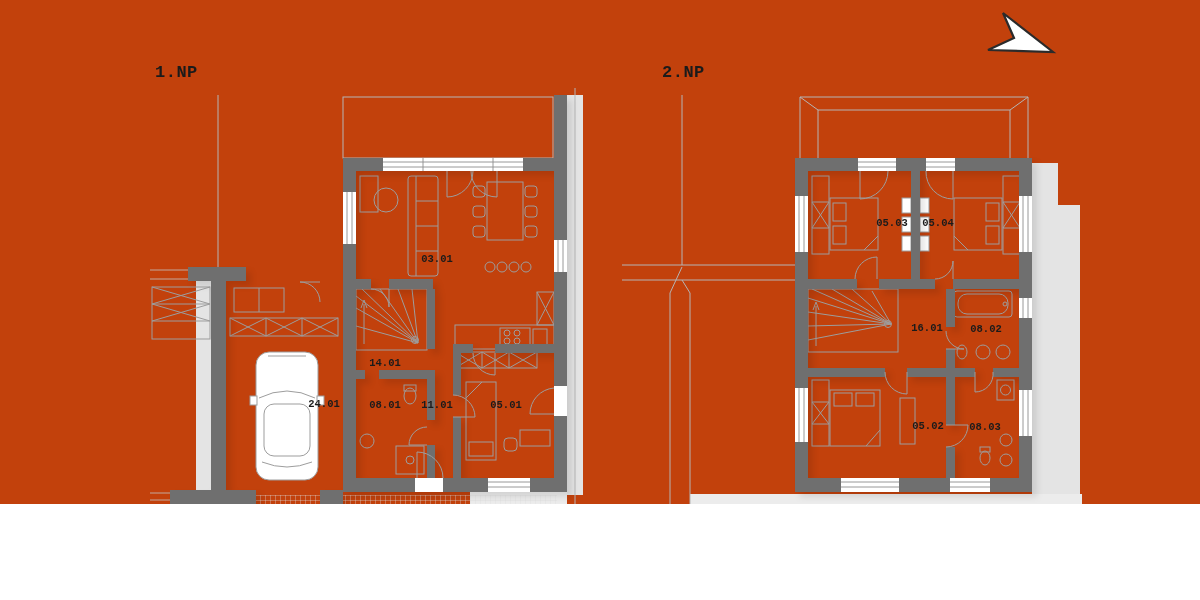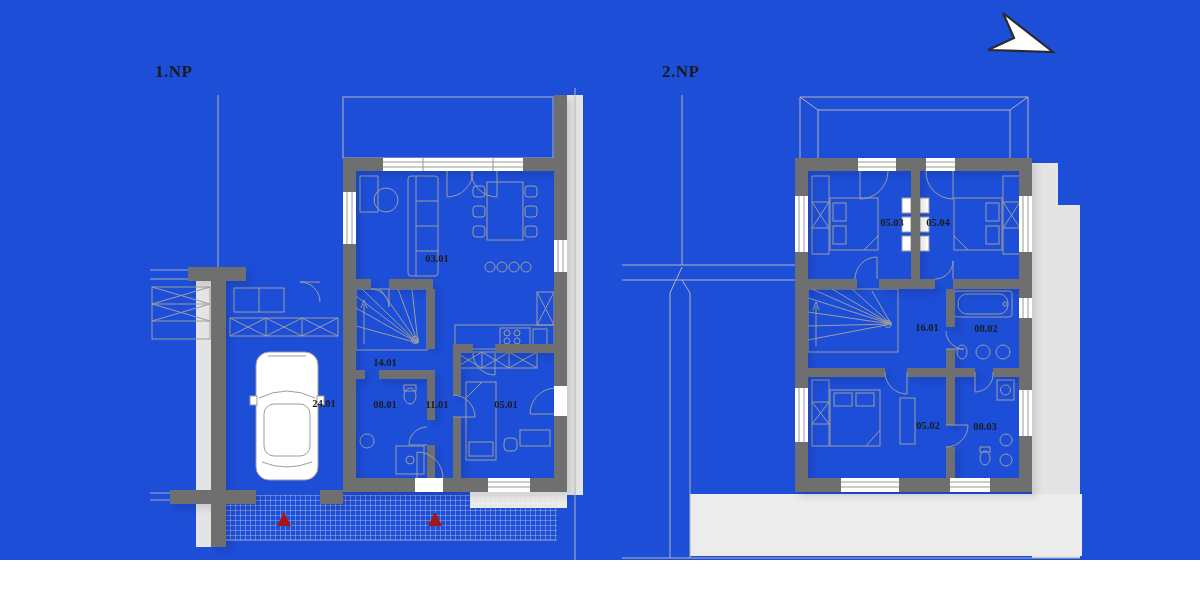--- a/index.html
+++ b/index.html
@@ -1,17 +1,17 @@
 <!DOCTYPE html>
 <html><head>
 <meta charset="utf-8">
 <style>
   html,body{margin:0;padding:0;background:#fff;}
-  .canvas{position:relative;width:1200px;height:560px;background:#1d4ed8;overflow:hidden;
-          font-family:Liberation Serif, serif;}
+  .canvas{position:relative;width:1200px;height:504px;background:#c2410c;overflow:hidden;
+          font-family:Liberation Mono, monospace;}
   svg{position:absolute;top:0;left:0;}
   .plan-title{font-weight:700;font-size:17px;fill:#1b1b1b;letter-spacing:.5px;}
   .room-label{font-weight:700;font-size:10.5px;fill:#1b1b1b;text-anchor:middle;}
   .scale-label{font-weight:700;font-size:6.8px;fill:#3a3a3a;text-anchor:middle;letter-spacing:.2px;}
   .wall{fill:#6f6f6f;stroke:none;}
   .wallshadow{filter:drop-shadow(5px 5px 3px rgba(0,0,0,0.10));}
   .thin{stroke:#b5b5b5;stroke-width:1;fill:none;}
   .xthin{stroke:#c3c3c3;stroke-width:.8;fill:none;}
   .furn{stroke:#9d9d9d;stroke-width:1;fill:none;}
   .furnf{stroke:#9d9d9d;stroke-width:1;fill:#ffffff;}

